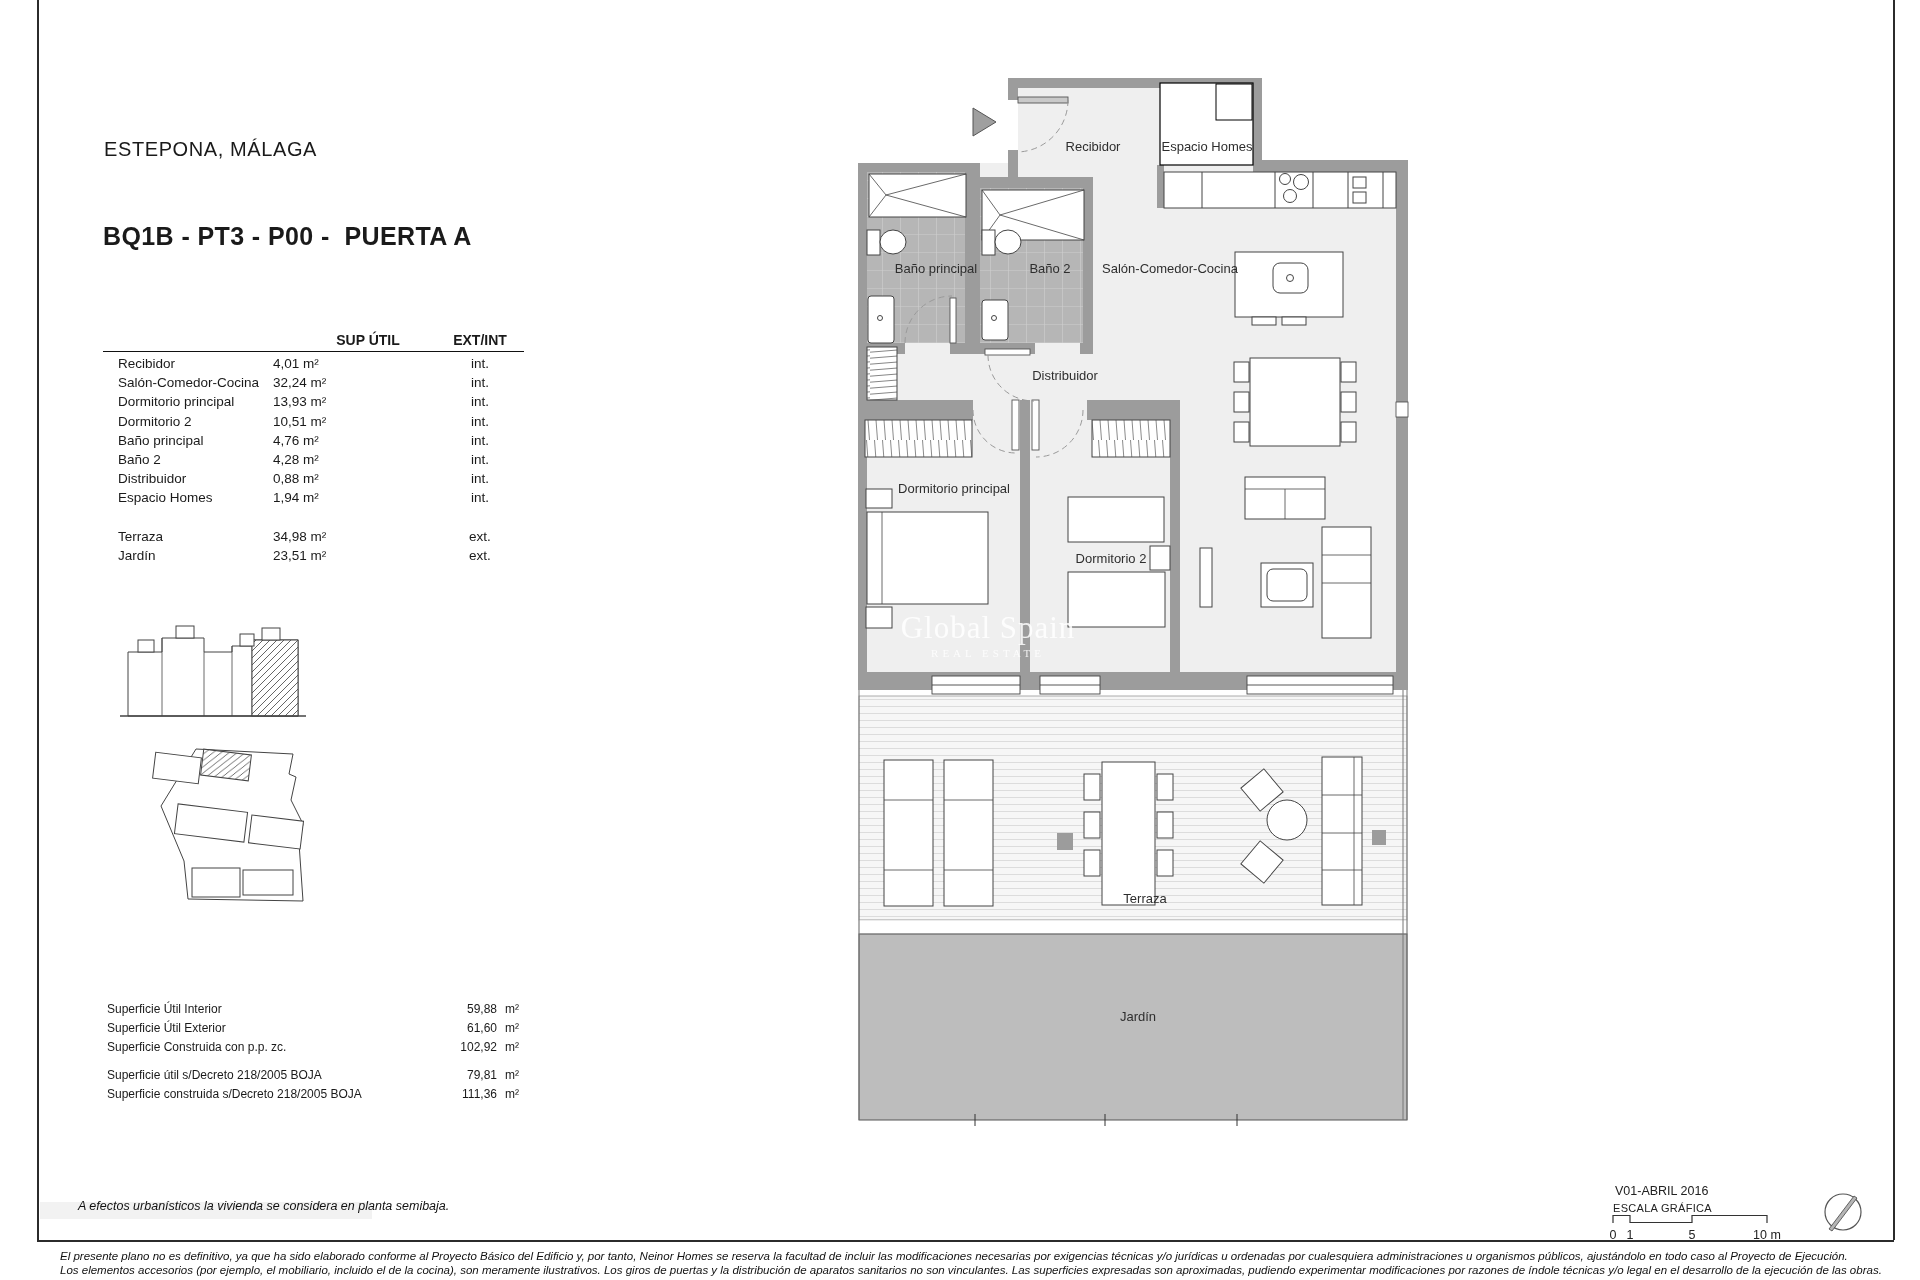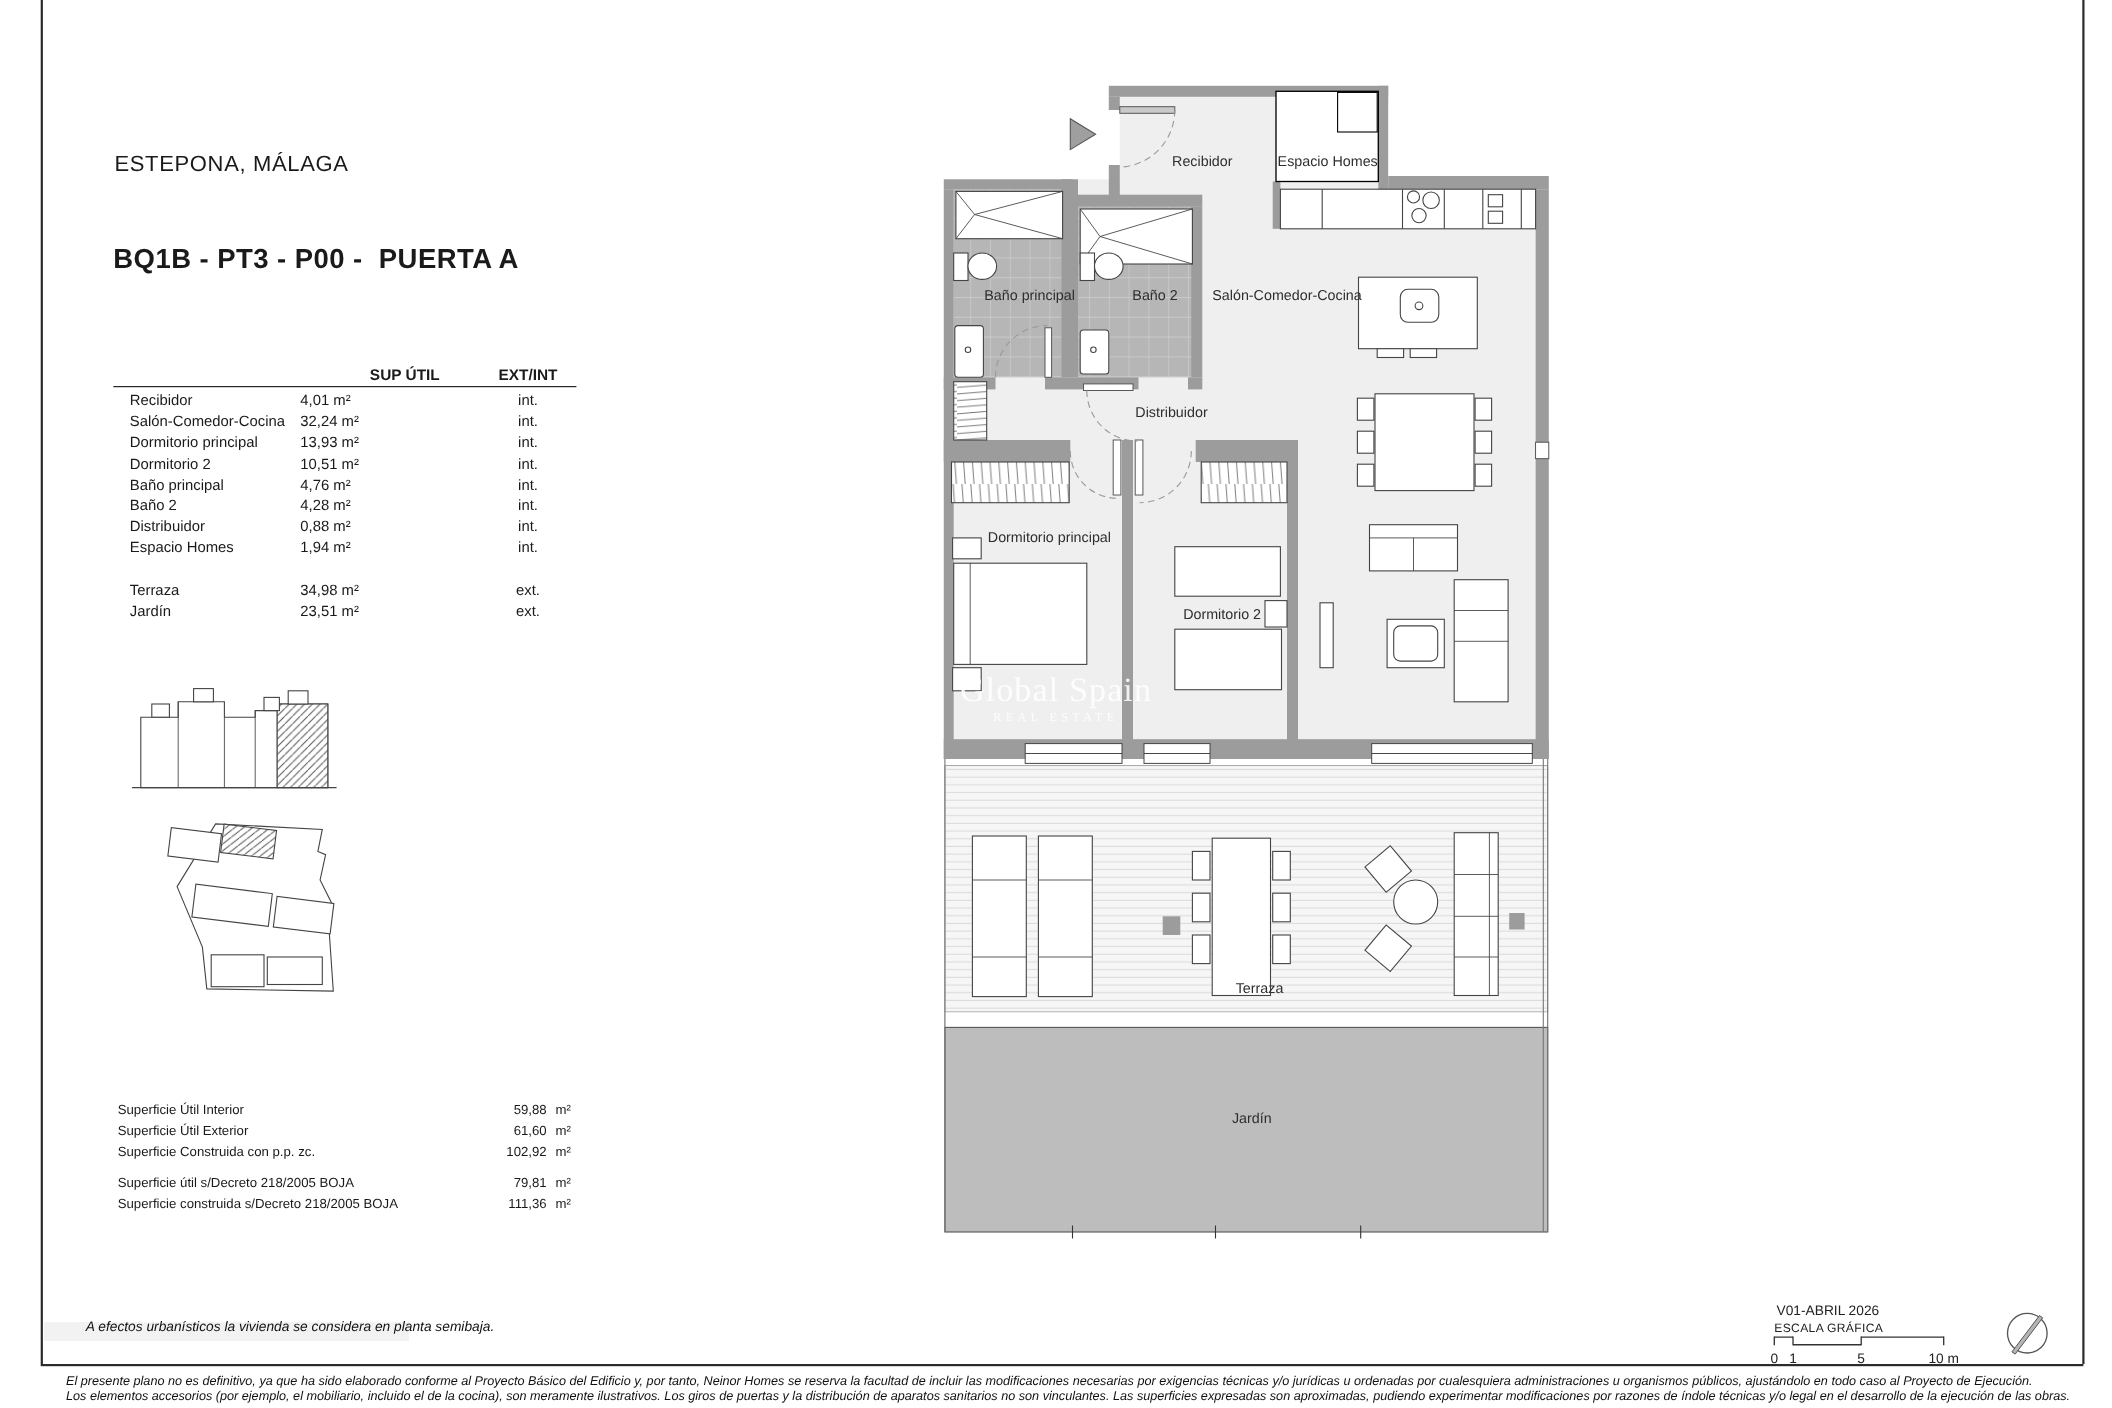--- a/index.html
+++ b/index.html
@@ -20,21 +20,21 @@
   .s-label{position:absolute;left:0;white-space:nowrap}
   .s-val{position:absolute;left:275px;width:115px;text-align:right}
   .s-unit{position:absolute;left:398px}
   .plan-label{position:absolute;transform:translate(-50%,-50%);font-size:13px;color:#2e2e2e;white-space:nowrap}
   .note{left:78px;top:1199px;font-size:12.5px;font-style:italic;color:#111}
   .disc{position:absolute;left:60px;font-size:11.5px;font-style:italic;color:#111;white-space:nowrap}
   .version{left:1615px;top:1184px;font-size:12.5px;color:#222}
   .escala{left:1613px;top:1202px;font-size:11px;letter-spacing:.3px;color:#222}
   .tick{position:absolute;top:1228px;font-size:12.5px;text-align:center;color:#222}
   .band{left:40px;top:1202px;width:332px;height:17px;background:#f2f2f2}
-  .watermark{left:960px;top:634px;transform:translate(-50%,-50%);text-align:center;color:rgba(255,255,255,.85)}
+  .watermark{left:988px;top:634px;transform:translate(-50%,-50%);text-align:center;color:rgba(255,255,255,.85)}
   .wm1{font-family:"Liberation Serif",serif;font-size:31px;letter-spacing:1px}
   .wm2{font-family:"Liberation Serif",serif;font-size:11px;letter-spacing:4px;margin-top:1px}
   svg{position:absolute;left:0;top:0}
 </style>
 </head>
 <body>
 
 <div class="page">
 
   <svg width="1920" height="1280" viewBox="0 0 1920 1280">
@@ -357,21 +357,21 @@
   <div class="plan-label" style="left:954px;top:488px">Dormitorio principal</div>
   <div class="plan-label" style="left:1111px;top:558px">Dormitorio 2</div>
   <div class="plan-label" style="left:1145px;top:898px">Terraza</div>
   <div class="plan-label" style="left:1138px;top:1016px">Jardín</div>
 
   <div class="abs watermark">
     <div class="wm1">Global Spain</div>
     <div class="wm2">REAL ESTATE</div>
   </div>
 
-  <div class="abs version">V01-ABRIL 2026</div>
+  <div class="abs version">V01-ABRIL 2016</div>
   <div class="abs escala">ESCALA GRÁFICA</div>
   <div class="tick" style="left:1605px;width:16px">0</div>
   <div class="tick" style="left:1622px;width:16px">1</div>
   <div class="tick" style="left:1684px;width:16px">5</div>
   <div class="tick" style="left:1749px;width:36px">10 m</div>
 
   <div class="abs note">A efectos urbanísticos la vivienda se considera en planta semibaja.</div>
   <div class="disc" style="top:1250px">El presente plano no es definitivo, ya que ha sido elaborado conforme al Proyecto Básico del Edificio y, por tanto, Neinor Homes se reserva la facultad de incluir las modificaciones necesarias por exigencias técnicas y/o jurídicas u ordenadas por cualesquiera administraciones u organismos públicos, ajustándolo en todo caso al Proyecto de Ejecución.</div>
   <div class="disc" style="top:1264px">Los elementos accesorios (por ejemplo, el mobiliario, incluido el de la cocina), son meramente ilustrativos. Los giros de puertas y la distribución de aparatos sanitarios no son vinculantes. Las superficies expresadas son aproximadas, pudiendo experimentar modificaciones por razones de índole técnicas y/o legal en el desarrollo de la ejecución de las obras.</div>
 

